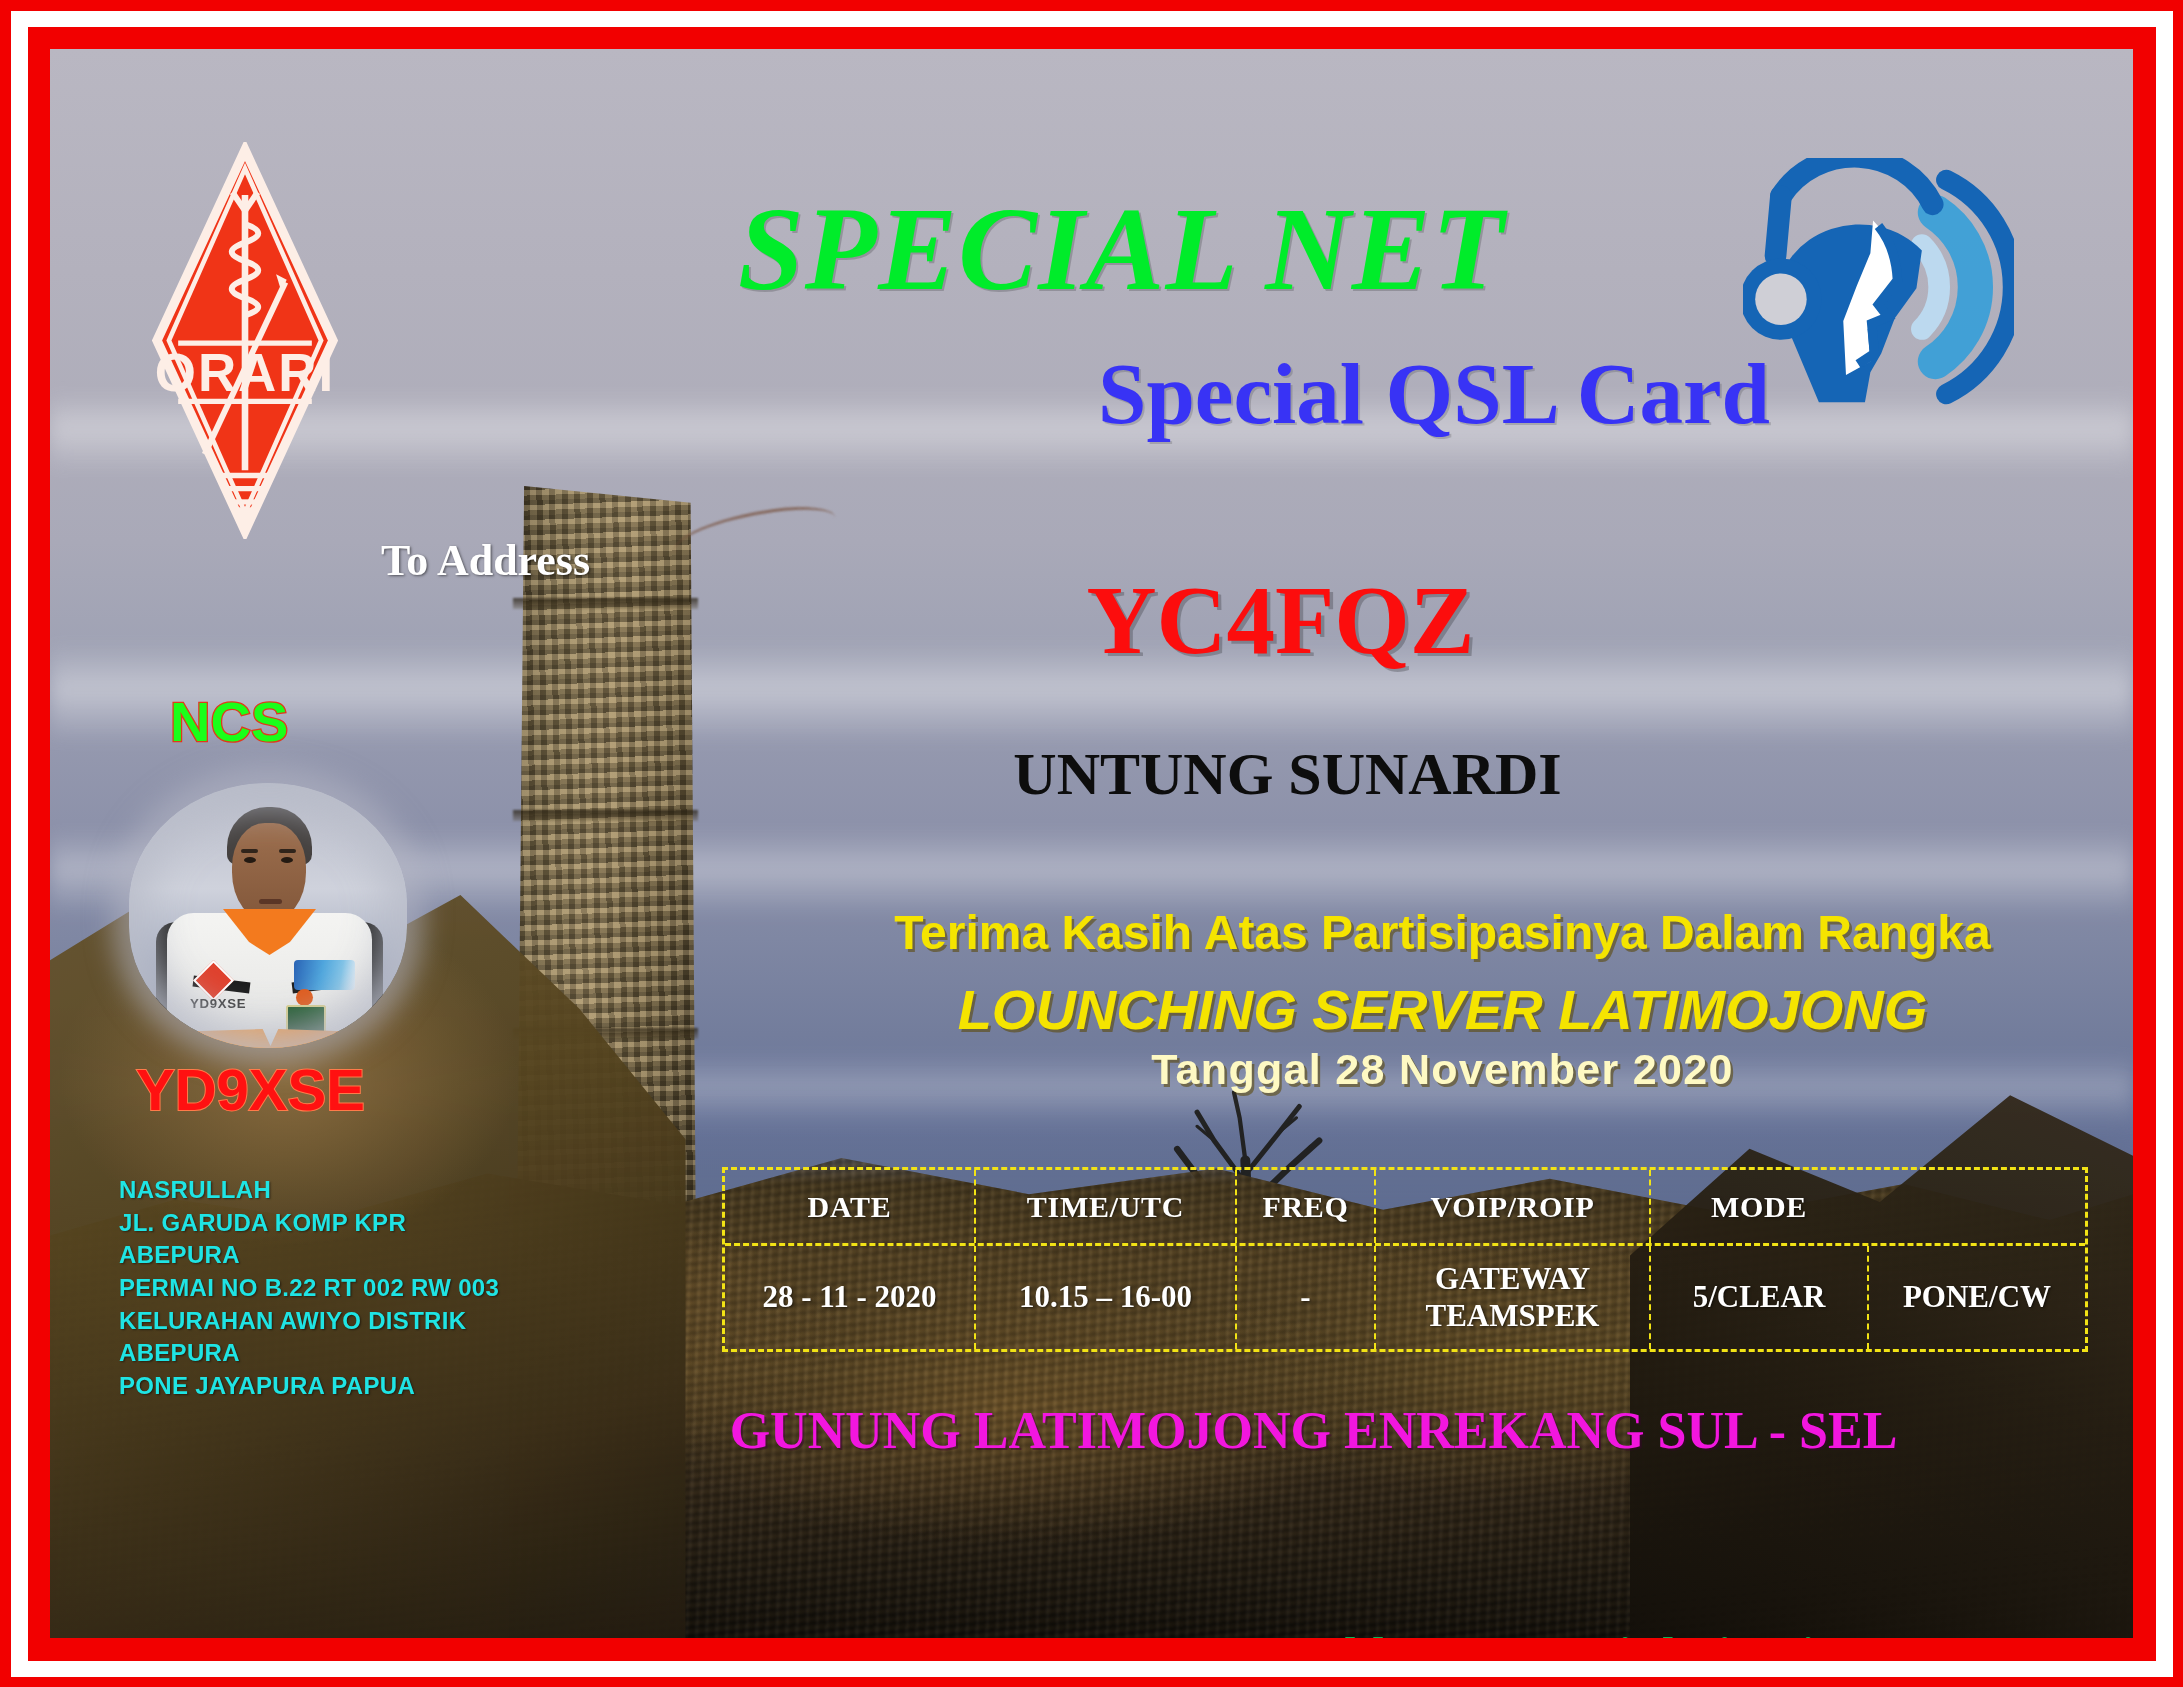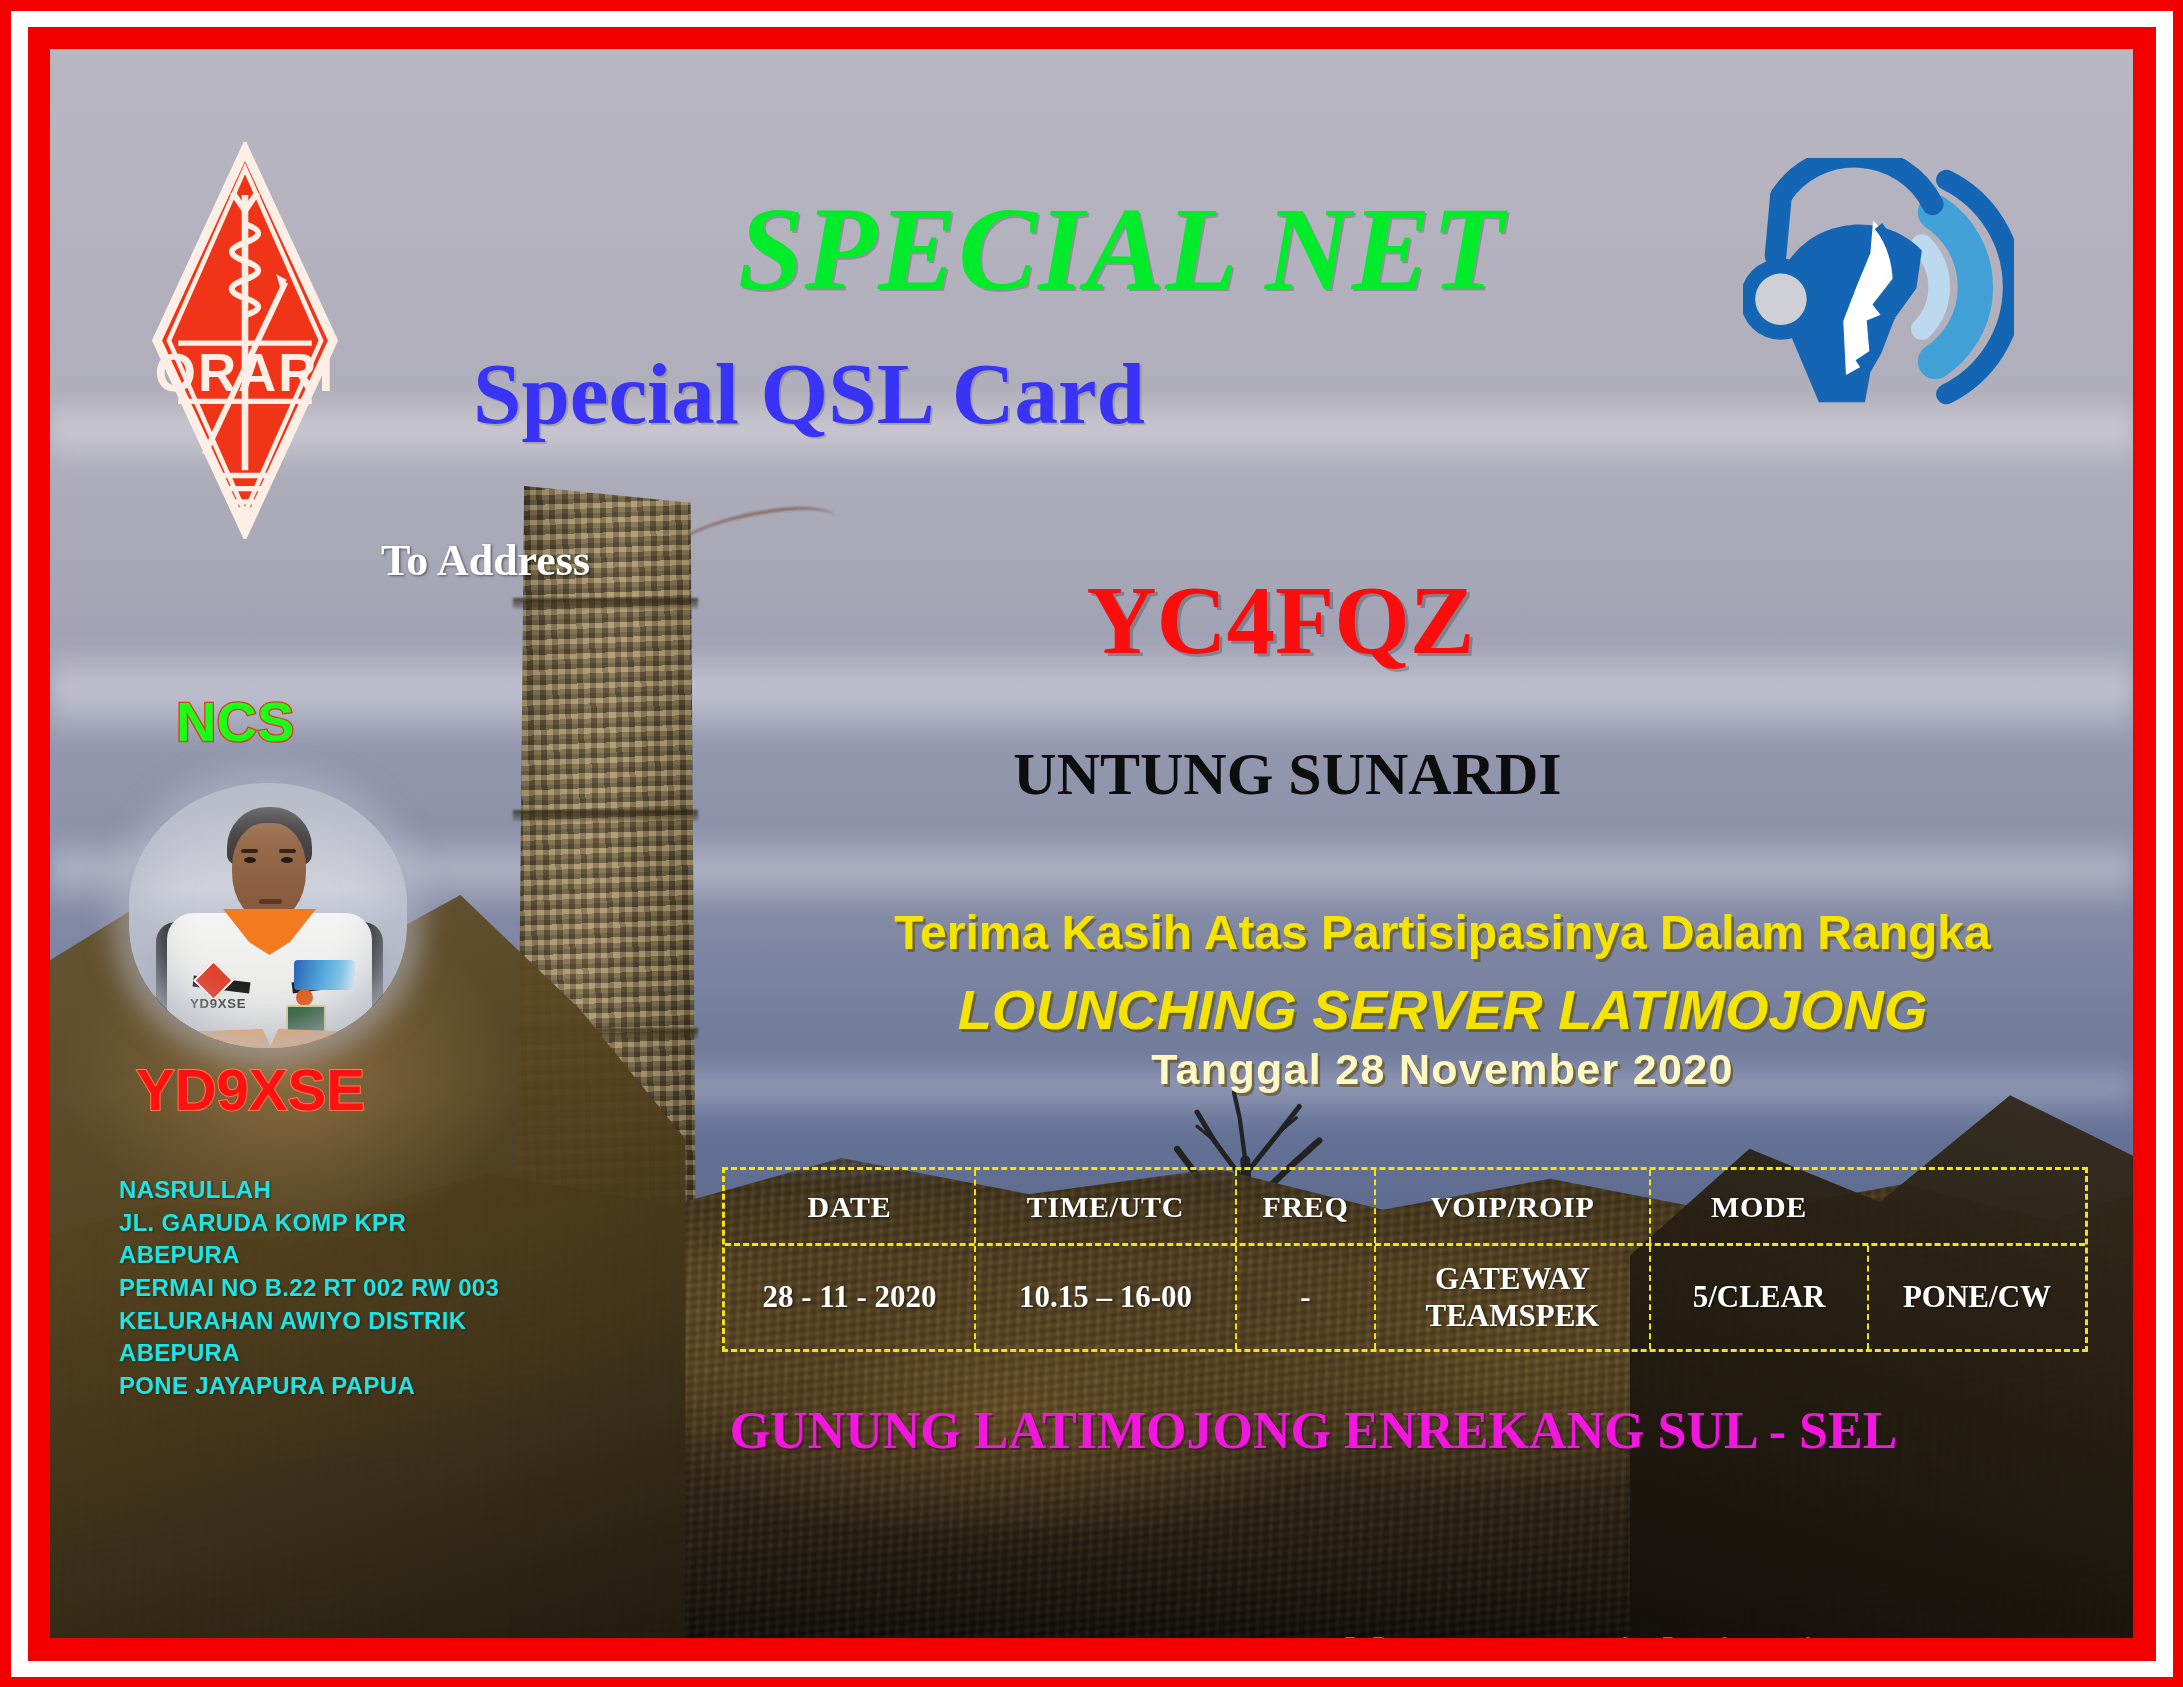--- a/index.html
+++ b/index.html
@@ -165,21 +165,21 @@
     text-align:center;
     font-family:"Liberation Serif", serif;
     font-weight:bold; font-style:italic;
     font-size:118px; line-height:1;
     color:#00ec2a;
     letter-spacing:1.3px;
     text-shadow: 2px 2px 0 rgba(0,0,0,.18);
   }
   .t-qslcard{
     position:absolute; left:423px; top:301px; width:1297px;
-    text-align:left;
+    text-align:right;
     font-family:"Liberation Serif", serif;
     font-weight:bold;
     font-size:87px; line-height:1;
     color:#3833f5;
     text-shadow: 2px 2px 0 rgba(0,0,0,.15);
   }
   .t-tostation{
     position:absolute; left:331px; top:486px;
     font-family:"Liberation Serif", serif;
     font-weight:bold; font-size:44px; color:#ffffff;
@@ -218,21 +218,21 @@
     position:absolute; left:734px; top:999px; width:1317px;
     text-align:center;
     font-weight:bold; font-size:43px; line-height:1;
     color:#fef9c3;
     letter-spacing:1.3px;
     text-shadow: 2.6px 2.6px 0 rgba(90,70,0,.55);
   }
 
   
   .ncs-label{
-    position:absolute; left:126px; top:645px;
+    position:absolute; left:120px; top:645px;
     font-weight:bold; font-size:56px; line-height:1;
     color:#1aff1a;
     -webkit-text-stroke:2.6px #e03a1a;
     paint-order: stroke fill;
   }
   .ncs-photo{
     position:absolute; left:79px; top:734px; width:278px; height:265px;
     border-radius:50% / 46%;
     overflow:hidden;
     filter:blur(0.5px);

